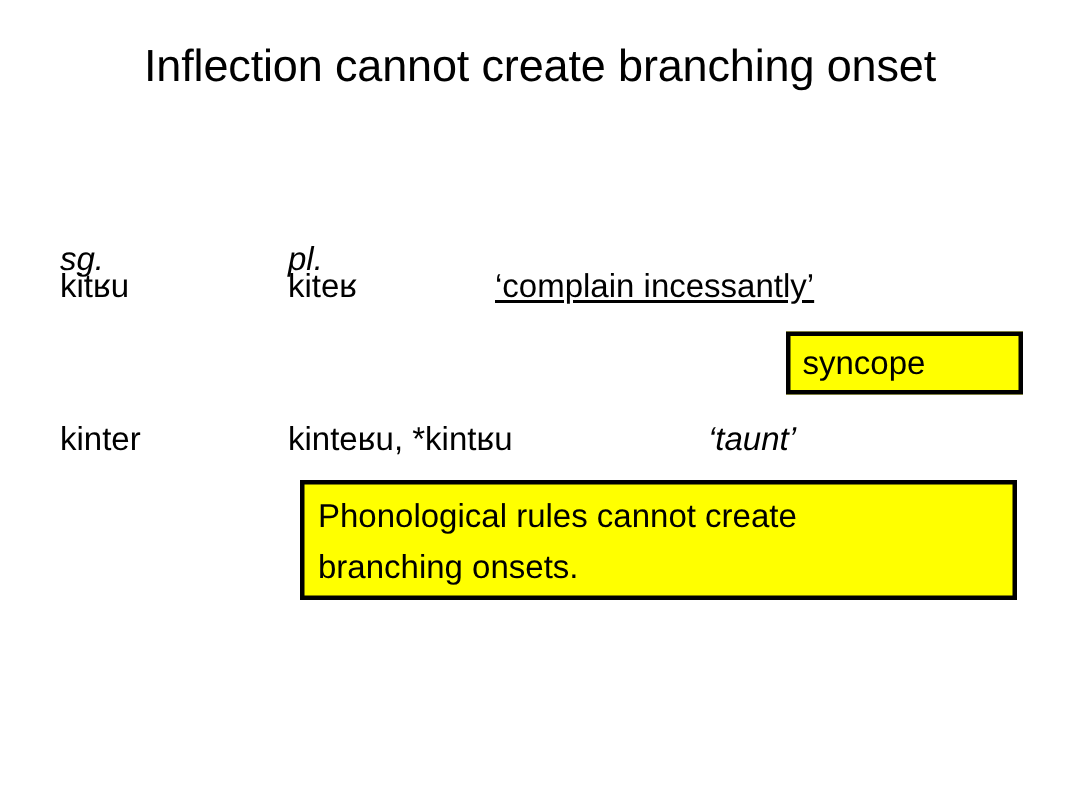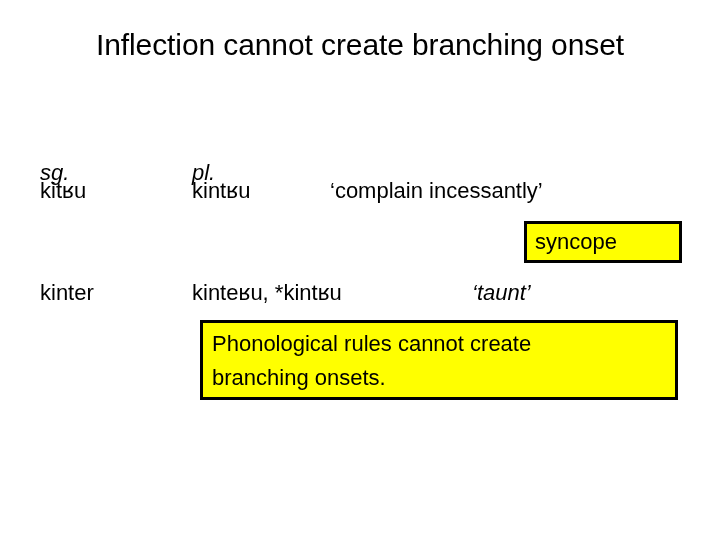--- a/index.html
+++ b/index.html
@@ -63,21 +63,21 @@
   }
 
   .cell.italic {
     font-style: italic;
     margin-top: 24px;
   }
 
   .col-sg  { left: 40px; }
   .col-pl  { left: 192px; }
 
-  .gloss-1 { left: 330px; }
+  .gloss-1 { left: 330px; text-decoration: underline; }
   .gloss-2 { left: 472px; font-style: italic; }
 
   
   .hl-box {
     position: absolute;
     background: #ffff00;
     border: 3px solid #000000;
     box-sizing: border-box;
     color: #000000;
   }
@@ -116,21 +116,21 @@
 
   <div class="data-block">
 
     <div class="data-row header-row">
       <span class="cell italic col-sg">sg.</span>
       <span class="cell italic col-pl">pl.</span>
     </div>
 
     <div class="data-row">
       <span class="cell col-sg">kitʁu</span>
-      <span class="cell col-pl">kintʁu</span>
+      <span class="cell col-pl">kiteʁ</span>
       <span class="cell gloss-1">‘complain incessantly’</span>
     </div>
 
     <div class="data-row" style="height:56px;"></div>
 
     <div class="data-row">
       <span class="cell col-sg">kinter</span>
       <span class="cell col-pl">kinteʁu, *kintʁu</span>
       <span class="cell gloss-2">‘taunt’</span>
     </div>

